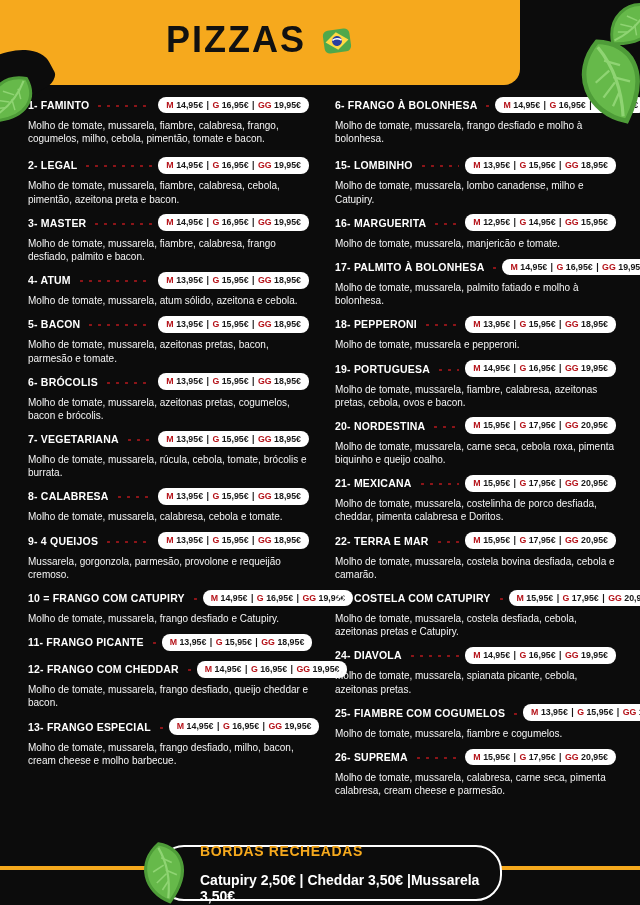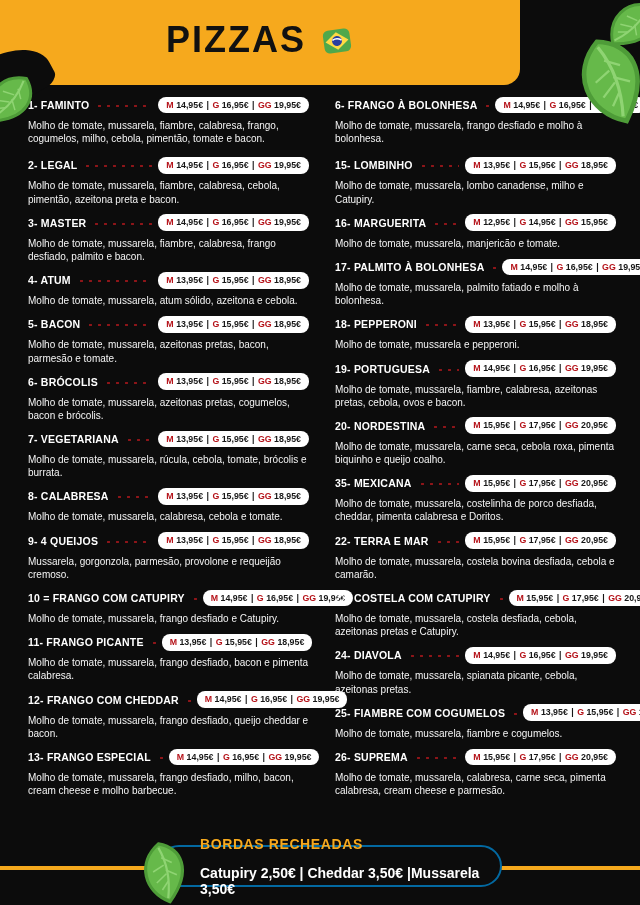--- a/index.html
+++ b/index.html
@@ -33,22 +33,22 @@
     background-image:radial-gradient(circle,#8F1519 1.1px,transparent 1.4px);
     background-size:9px 4px;background-repeat:repeat-x;background-position:left center;}
   .pill{flex-shrink:0;background:#FFFFFF;border-radius:8px;padding:4px 8px;font-size:8.8px;
     font-weight:700;color:#161616;white-space:nowrap;line-height:1;}
   .pill .sz{color:#B51219;font-weight:800;}
   .pill .sep{color:#161616;font-weight:700;padding:0 1px;}
   .item-desc{color:#F4F4F4;font-size:10px;line-height:1.32;margin-top:4px;max-width:283px;}
 
   
   .footer-rule{position:absolute;left:0;top:866px;width:640px;height:4px;background:#F6A91D;z-index:4;}
-  .footer-box{position:absolute;left:158px;top:845px;width:344px;height:42px;background:#0C0C0C;
-    border:2px solid #0369a1;border-radius:26px;z-index:5;box-sizing:border-box;
+  .footer-box{position:absolute;left:158px;top:845px;width:344px;height:56px;background:#0C0C0C;
+    border:2px solid #ffffff;border-radius:26px;z-index:5;box-sizing:border-box;
     display:flex;flex-direction:column;justify-content:center;padding-left:40px;}
   .footer-title{color:#F6A91D;font-weight:800;font-size:14px;letter-spacing:.6px;}
   .footer-items{color:#FFFFFF;font-weight:700;font-size:14px;margin-top:13px;}
 </style>
 </head>
 <body>
 
 <div class="page">
 
   <svg width="0" height="0" style="position:absolute">
@@ -173,21 +173,20 @@
     </div>
     <div class="item-desc">Molho de tomate, mussarela, frango desfiado e Catupiry.</div>
   </div>
 
   <div class="item">
     <div class="item-head">
       <span class="item-name">11- FRANGO PICANTE</span>
       <span class="leader"></span>
       <span class="pill"><span class="sz">M </span><span class="val">13,95€</span><span class="sep"> | </span><span class="sz">G </span><span class="val">15,95€</span><span class="sep"> | </span><span class="sz">GG </span><span class="val">18,95€</span></span>
     </div>
-    <div class="item-desc">Molho de tomate, mussarela, frango desfiado, bacon e pimenta calabresa.</div>
   </div>
 
   <div class="item">
     <div class="item-head">
       <span class="item-name">12- FRANGO COM CHEDDAR</span>
       <span class="leader"></span>
       <span class="pill"><span class="sz">M </span><span class="val">14,95€</span><span class="sep"> | </span><span class="sz">G </span><span class="val">16,95€</span><span class="sep"> | </span><span class="sz">GG </span><span class="val">19,95€</span></span>
     </div>
     <div class="item-desc">Molho de tomate, mussarela, frango desfiado, queijo cheddar e bacon.</div>
   </div>
@@ -260,21 +259,21 @@
     <div class="item-head">
       <span class="item-name">20- NORDESTINA</span>
       <span class="leader"></span>
       <span class="pill"><span class="sz">M </span><span class="val">15,95€</span><span class="sep"> | </span><span class="sz">G </span><span class="val">17,95€</span><span class="sep"> | </span><span class="sz">GG </span><span class="val">20,95€</span></span>
     </div>
     <div class="item-desc">Molho de tomate, mussarela, carne seca, cebola roxa, pimenta biquinho e queijo coalho.</div>
   </div>
 
   <div class="item">
     <div class="item-head">
-      <span class="item-name">35- MEXICANA</span>
+      <span class="item-name">21- MEXICANA</span>
       <span class="leader"></span>
       <span class="pill"><span class="sz">M </span><span class="val">15,95€</span><span class="sep"> | </span><span class="sz">G </span><span class="val">17,95€</span><span class="sep"> | </span><span class="sz">GG </span><span class="val">20,95€</span></span>
     </div>
     <div class="item-desc">Molho de tomate, mussarela, costelinha de porco desfiada, cheddar, pimenta calabresa e Doritos.</div>
   </div>
 
   <div class="item">
     <div class="item-head">
       <span class="item-name">22- TERRA E MAR</span>
       <span class="leader"></span>

